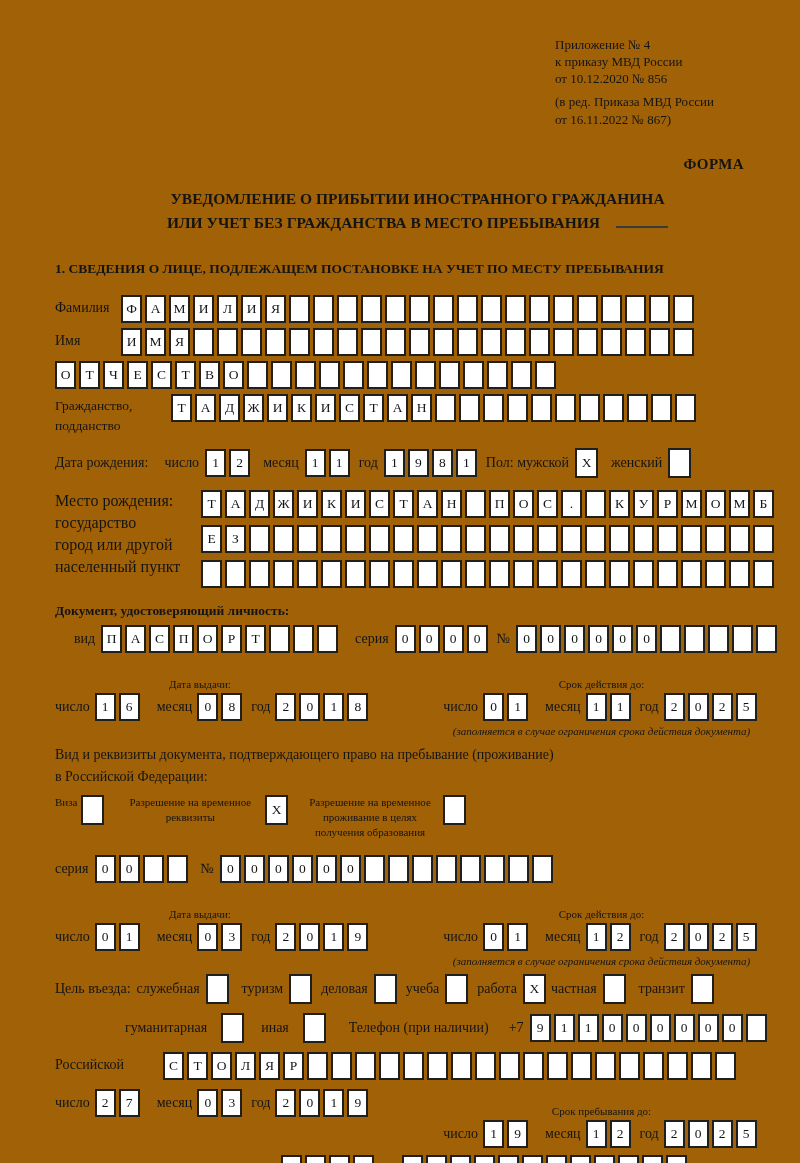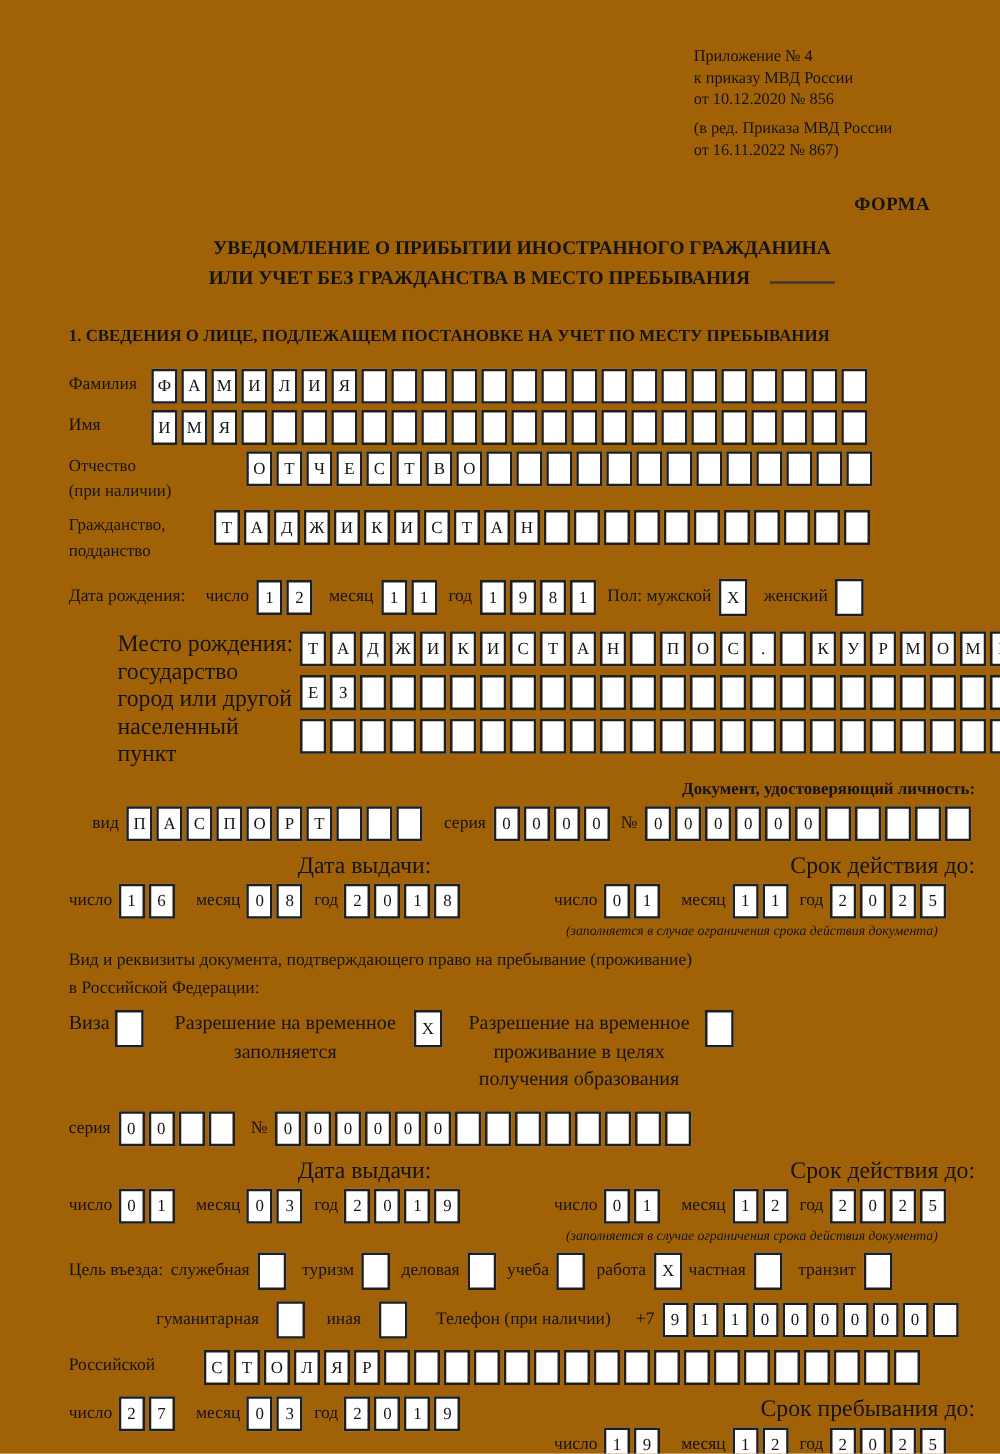--- a/index.html
+++ b/index.html
@@ -28,39 +28,39 @@
   .cb .box{width:19px;height:26px;}
   .w-sm{flex:0 0 66px;}
   .w-pat{flex:0 0 142px;}
   .w-cit{flex:0 0 116px;}
   .glbl{font-size:14px;margin:0 5px 0 0;}
   .ml6{margin-left:6px;} .ml10{margin-left:10px;} .ml14{margin-left:14px;} .ml20{margin-left:20px;}
   
   .dates{display:flex;margin-bottom:7px;margin-top:4px;}
   .d-col-l{flex:0 0 368px;}
   .d-col-r{flex:1;}
-  .d-hdr{font-size:19px;text-align:right;margin-bottom:3px;}
+  .d-hdr{font-size:11px;text-align:center;margin-bottom:3px;margin-top:16px;}
   .d-col-l .d-hdr{padding-right:78px;}
   .drow{display:flex;align-items:center;}
   .small-note{font-size:11px;margin-top:4px;text-align:center;white-space:nowrap;font-style:italic;}
   
   .intro{font-size:14px;line-height:1.55;}
   .opts{display:flex;align-items:flex-start;margin:7px 0 14px;}
   .opt{display:flex;align-items:flex-start;}
-  .olbl{font-size:16px;line-height:1.4;}
+  .olbl{font-size:11px;line-height:1.4;}
   .tcenter{text-align:center;}
   
   .prow{display:flex;align-items:center;margin-bottom:9px;}
   .plbl{font-size:14px;margin-right:6px;}
   
   .split{display:flex;margin-bottom:8px;}
-  .split .lbls{font-size:19px;line-height:22px;margin-left:39px;}
+  .split .lbls{font-size:16px;line-height:22px;}
   .bp .lbls{flex:0 0 146px;}
   .split .brows .boxes{margin-bottom:7px;}
-  .doc-hdr{font-weight:bold;font-size:13.5px;text-align:right;margin:4px 0 6px;}
+  .doc-hdr{font-weight:bold;font-size:13.5px;text-align:left;margin:4px 0 6px;}
 </style>
 </head>
 <body>
 
 <div class="page">
 
   <div class="annex">
     <div>Приложение № 4</div>
     <div>к приказу МВД России</div>
     <div>от 10.12.2020 № 856</div>
@@ -134,24 +134,20 @@
         <span class="box"></span>
         <span class="box"></span>
         <span class="box"></span>
         <span class="box"></span>
         <span class="box"></span>
         <span class="box"></span>
       </div>
   </div>
 
   <div class="row">
-    <div class="lbl2 w-pat">
-      <div>Отчество</div>
-      <div>(при наличии)</div>
-    </div>
     <div class="boxes">
         <span class="box">О</span>
         <span class="box">Т</span>
         <span class="box">Ч</span>
         <span class="box">Е</span>
         <span class="box">С</span>
         <span class="box">Т</span>
         <span class="box">В</span>
         <span class="box">О</span>
         <span class="box"></span>
@@ -414,21 +410,21 @@
   <div class="opts">
     <div class="opt">
       <span class="olbl">Виза</span>
       <span class="boxes cb" style="margin-left:4px;">
           <span class="box"></span>
         </span>
     </div>
     <div class="opt" style="margin-left:22px;">
       <span class="olbl tcenter">
         <span>Разрешение на временное</span><br>
-        <span>заполняется</span>
+        <span>реквизиты</span>
       </span>
       <span class="boxes cb" style="margin-left:14px;">
           <span class="box">X</span>
         </span>
     </div>
     <div class="opt" style="margin-left:18px;">
       <span class="olbl tcenter">
         <span>Разрешение на временное</span><br>
         <span>проживание в целях</span><br>
         <span>получения образования</span>

